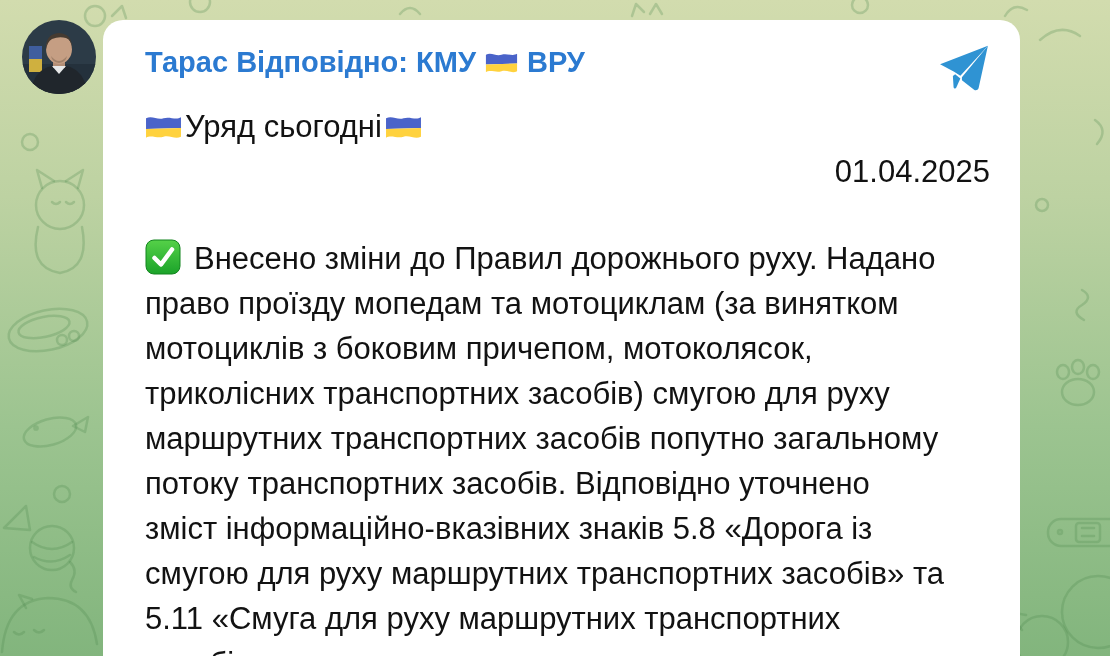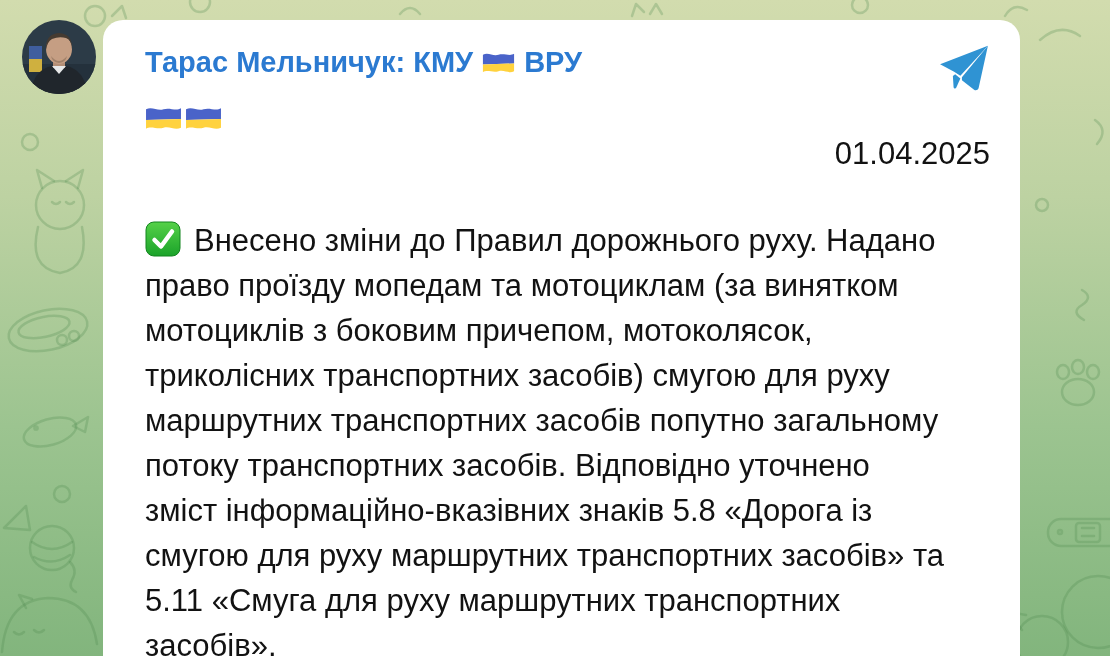--- a/index.html
+++ b/index.html
@@ -116,21 +116,21 @@
       <ellipse cx="37" cy="29" rx="13" ry="15" fill="#c59e83"></ellipse>
       <path d="M24 30 Q23 14 37 13 Q51 14 50 30 Q50 20 44 18 Q37 16 30 19 Q25 22 24 30 Z" fill="#463b31"></path>
       <path d="M29 36 Q37 46 45 36 Q44 42 37 43 Q30 42 29 36 Z" fill="#7d6350" opacity="0.5"></path>
     </svg>
   </div>
 
   <div class="bubble">
 
     <div class="header-row">
       <div class="channel-name">
-        <span>Тарас Мельничук: КМУ</span>
+        <span>Тарас Відповідно: КМУ</span>
         <span class="flag">
           <svg width="33" height="24" viewBox="0 0 36 26">
             <path d="M1 4 C7 1 12 6 18 4 C24 2 30 6 35 3 L35 13.5 L1 14.5 Z" fill="#4a63c9"></path>
             <path d="M1 14.5 L35 13.5 L35 22 C29 25 24 20 18 22 C12 24 6 20 1 23 Z" fill="#ffd23e"></path>
           </svg>
         </span>
         <span>ВРУ</span>
       </div>
       <div class="plane">
         <svg viewBox="0 0 50 46">
@@ -141,20 +141,21 @@
       </div>
     </div>
 
     <div class="subtitle">
       <span class="flag">
         <svg width="37" height="27" viewBox="0 0 36 26">
           <path d="M1 4 C7 1 12 6 18 4 C24 2 30 6 35 3 L35 13.5 L1 14.5 Z" fill="#4a63c9"></path>
           <path d="M1 14.5 L35 13.5 L35 22 C29 25 24 20 18 22 C12 24 6 20 1 23 Z" fill="#ffd23e"></path>
         </svg>
       </span>
+      <span>Уряд сьогодні</span>
       <span class="flag">
         <svg width="37" height="27" viewBox="0 0 36 26">
           <path d="M1 4 C7 1 12 6 18 4 C24 2 30 6 35 3 L35 13.5 L1 14.5 Z" fill="#4a63c9"></path>
           <path d="M1 14.5 L35 13.5 L35 22 C29 25 24 20 18 22 C12 24 6 20 1 23 Z" fill="#ffd23e"></path>
         </svg>
       </span>
     </div>
 
     <div class="date">01.04.2025</div>
 

